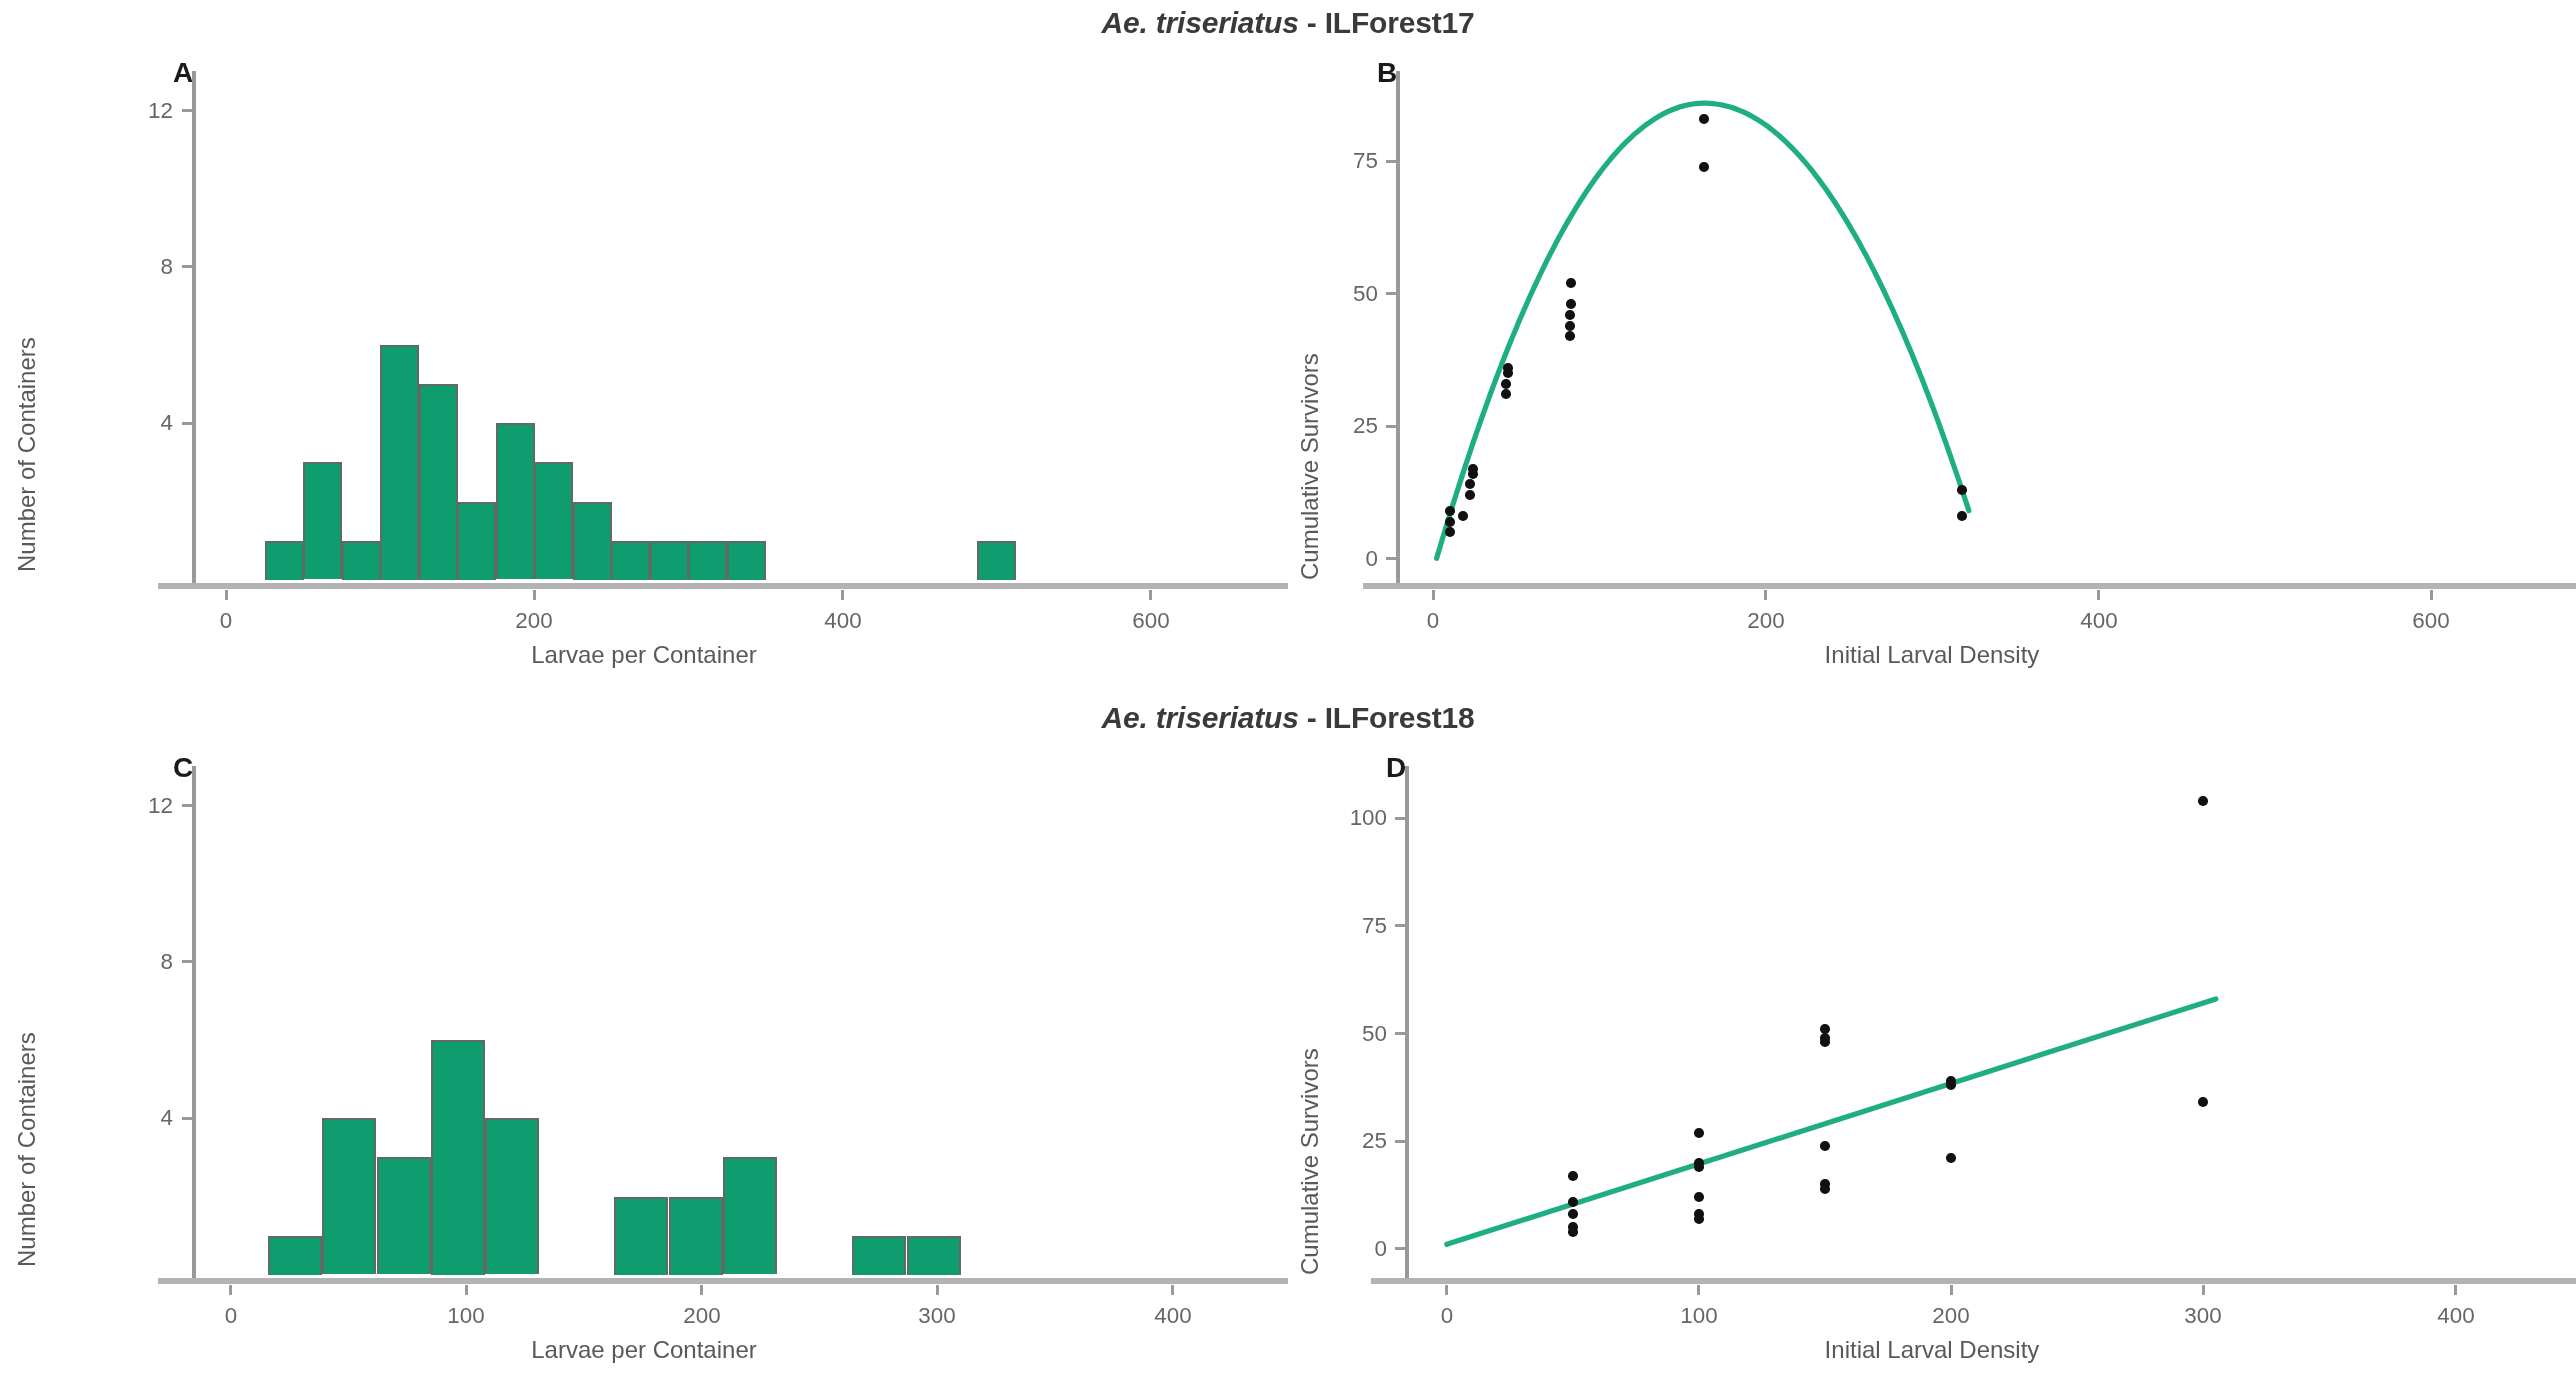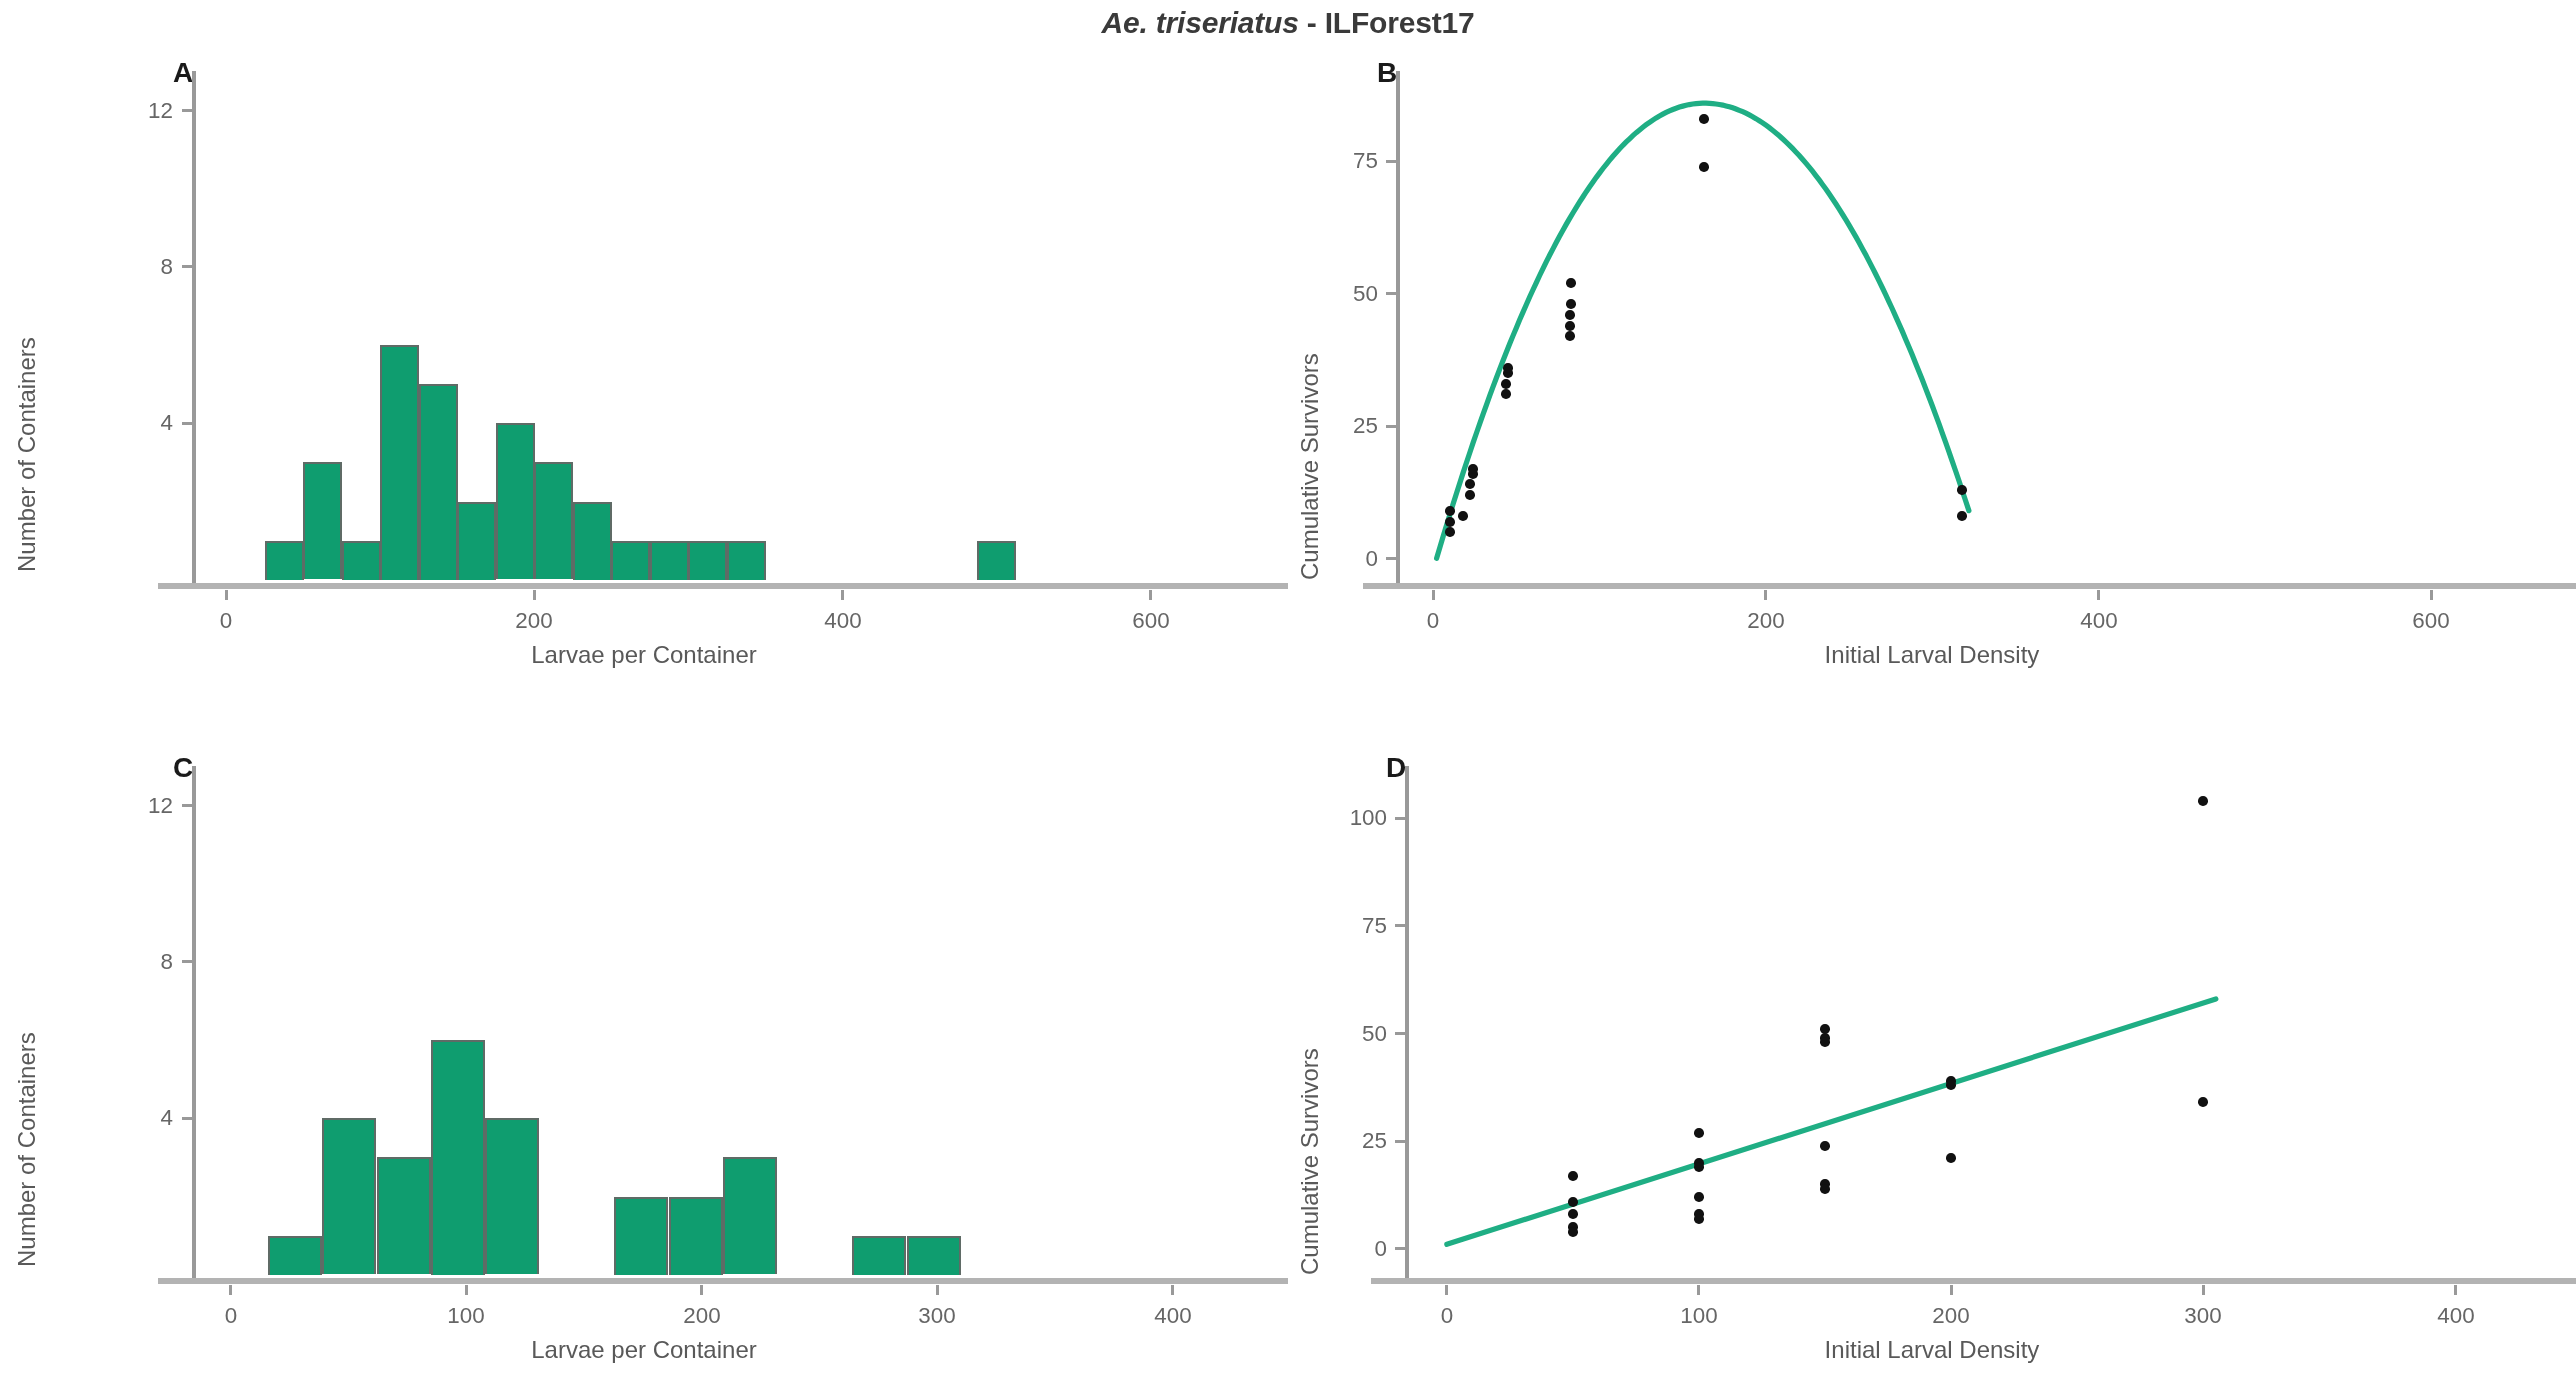--- a/index.html
+++ b/index.html
@@ -242,20 +242,23 @@
         <div class="pt" title="83, 52" style="left: 283px; top: 225px; background: rgb(17, 17, 17);"></div>
         <div class="pt" title="163, 83" style="left: 416px; top: 61px; background: rgb(17, 17, 17);"></div>
         <div class="pt" title="163, 74" style="left: 416px; top: 109px; background: rgb(17, 17, 17);"></div>
         <div class="pt" title="318, 13" style="left: 674px; top: 432px; background: rgb(17, 17, 17);"></div>
         <div class="pt" title="318, 8" style="left: 674px; top: 458px; background: rgb(17, 17, 17);"></div>
       </div>
   </div>
 
   <div class="row row-bottom">
 
+    <div class="panel-title">
+      <span class="sp">Ae. triseriatus</span><span> - </span><span>ILForest18</span>
+    </div>
 
     <div class="plot plot-left" id="plot-C">
       <div class="panel-letter" style="left:173px; top:-1.5px;">C</div>
       <div class="axis-title-y" style="left:13.4px; top:514px;">Number of Containers</div>
       <div class="axis-title-x" style="left:0; top:583px; width:1288px;">Larvae per Container</div>
     <div class="axis-y-line" style="left: 192px; top: 13.4px; height: 513px;"></div>
         <div class="axis-x-line" style="left: 158px; top: 525px; width: 1130px;"></div>
         <div class="tick-y" style="left: 182px; top: 364px;"></div>
         <div class="ticklabel-y" style="left: 98px; top: 365px; width: 75px;">4</div>
         <div class="tick-y" style="left: 182px; top: 207px;"></div>

